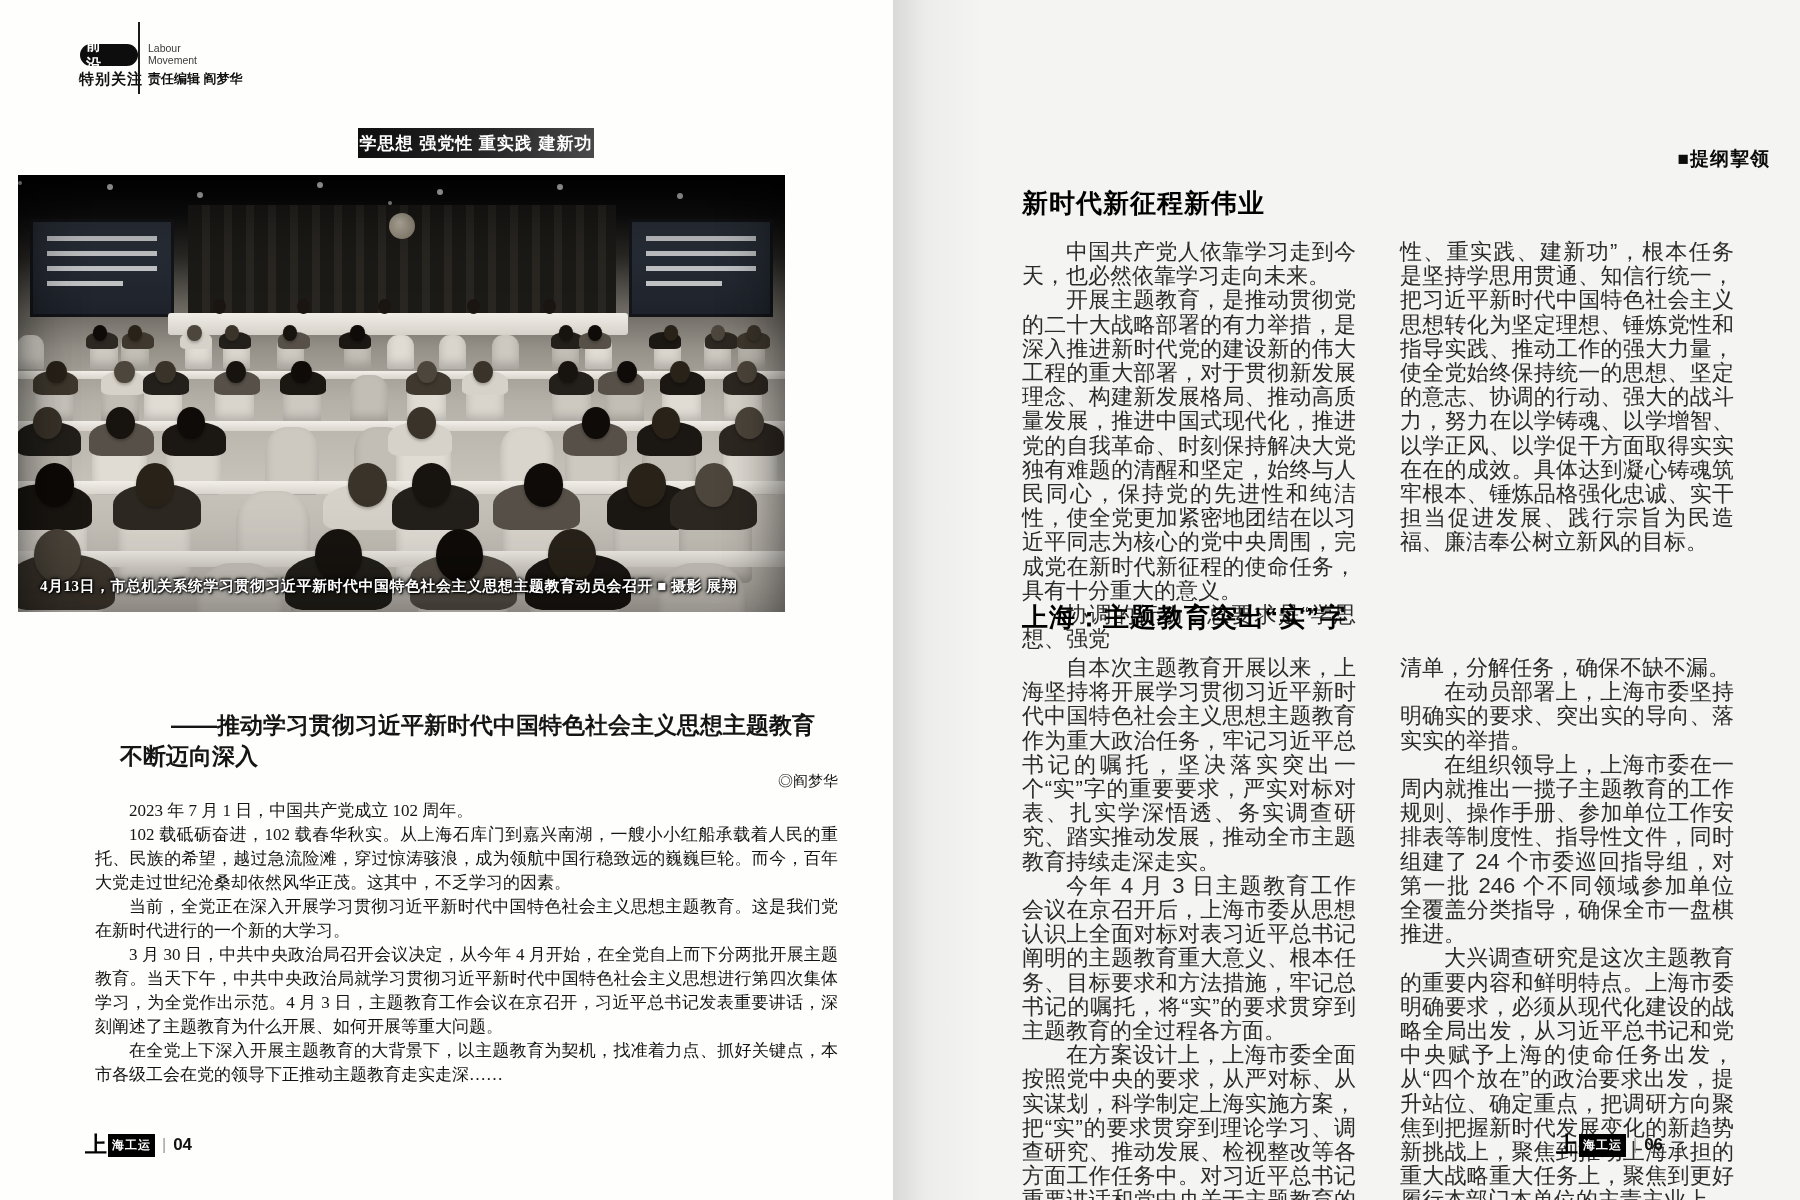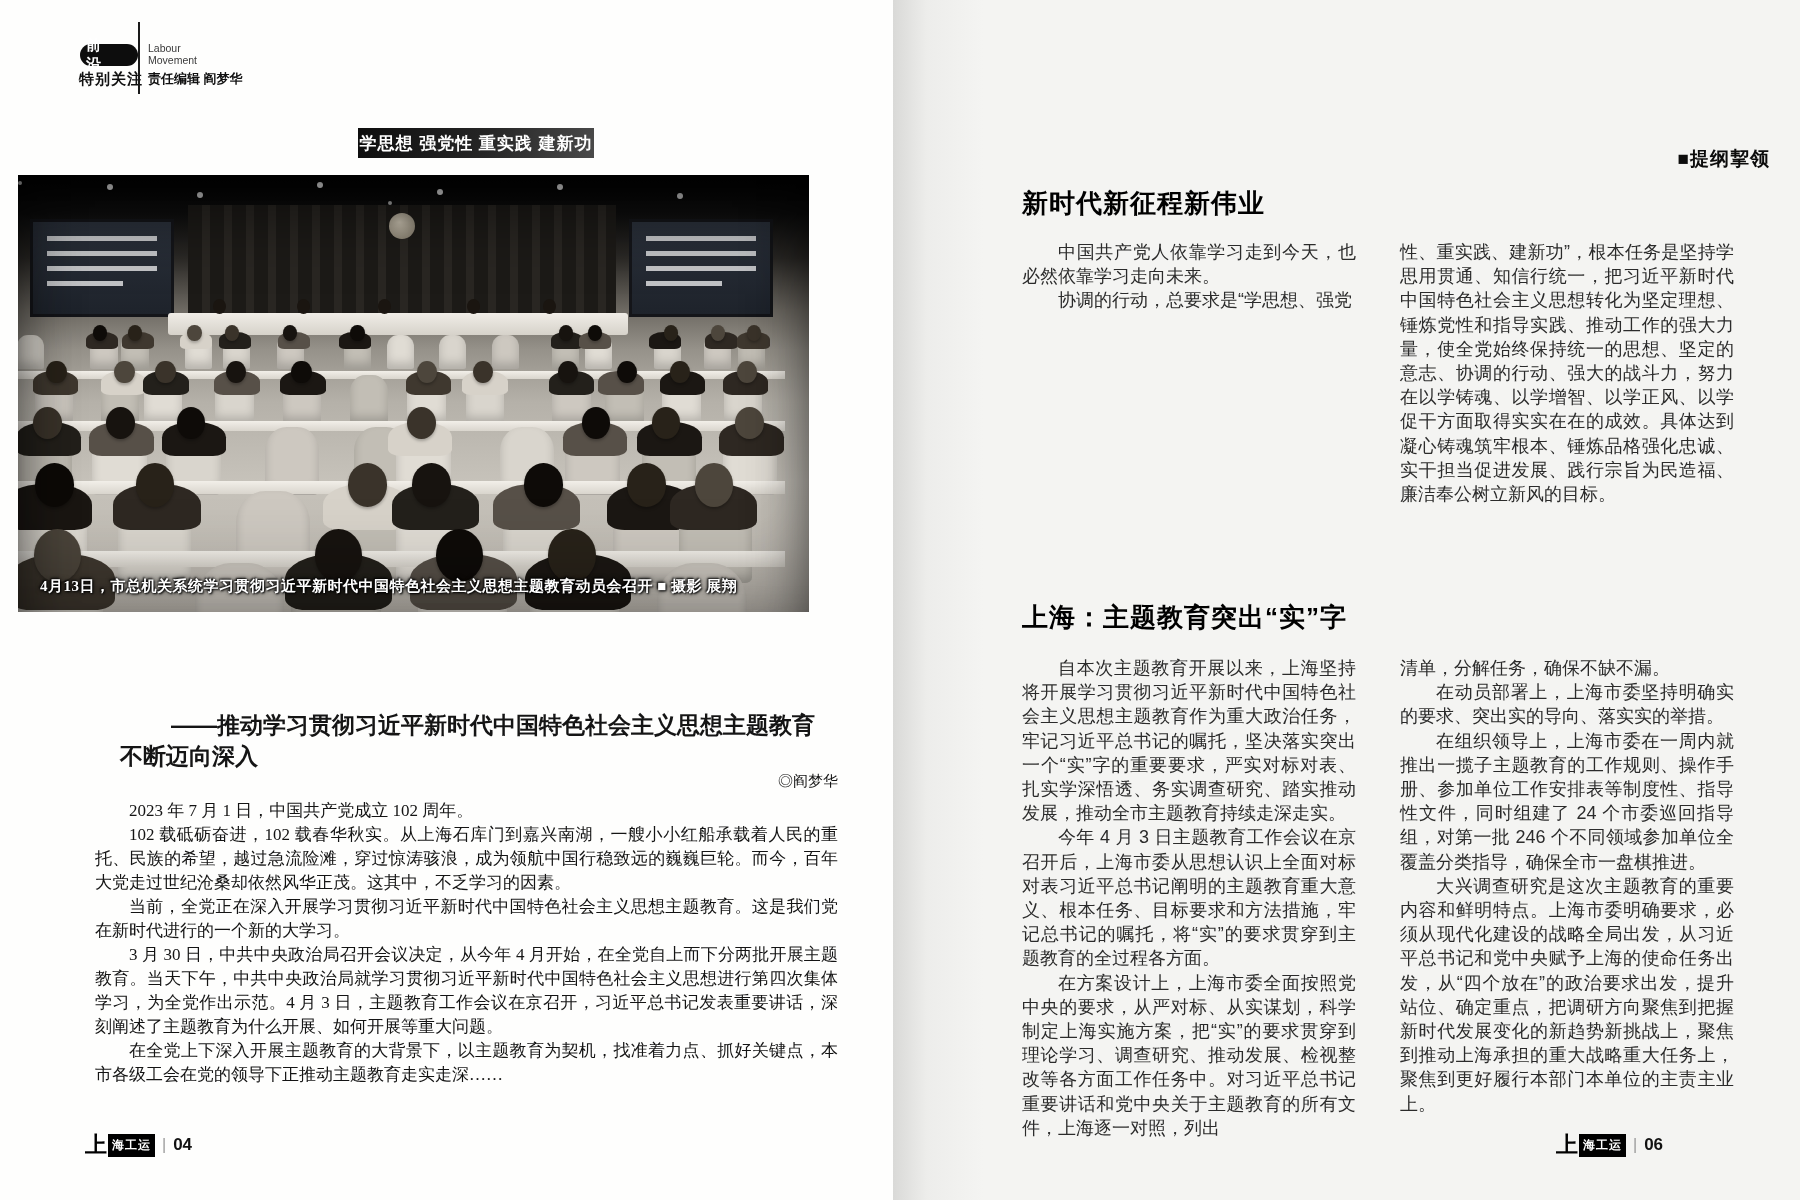--- a/index.html
+++ b/index.html
@@ -16,21 +16,21 @@
          font-family:"Liberation Serif",serif;}
   .vline{position:absolute;left:58px;top:-4px;width:2px;height:72px;background:#1a1a1a;}
   .hdr-en{position:absolute;left:68px;top:16px;font-size:10.5px;color:#3a3a3a;line-height:12px;}
   .editor{position:absolute;left:68px;top:44px;font-size:13px;font-weight:bold;color:#111;}
   
   .banner{position:absolute;left:358px;top:128px;width:236px;height:30px;
           background:linear-gradient(100deg,#0e0e0e 0%,#262626 55%,#4a4a4a 100%);
           color:#fff;font-size:17px;font-weight:bold;letter-spacing:1px;
           display:flex;align-items:center;justify-content:center;}
   
-  .photo{position:absolute;left:18px;top:175px;width:767px;height:437px;overflow:hidden;background:#b9b5ad;padding-left:24px;}
+  .photo{position:absolute;left:18px;top:175px;width:767px;height:437px;overflow:hidden;background:#b9b5ad;}
   .ph-bg{position:absolute;inset:0;background:linear-gradient(#040404 0%,#0e0e0e 9%,#2b2926 19%,
          #6e6a63 31%,#96928a 40%,#b5b1a9 52%,#c6c2ba 70%,#beb9b1 100%);}
   .ph-lights{position:absolute;left:0;top:6px;width:4px;height:4px;border-radius:50%;background:#ededed;
      box-shadow:90px 4px 0 1px #e8e8e8,180px 12px 0 1px #d0d0d0,300px 2px 0 1px #eee,
         420px 9px 0 1px #ddd,540px 4px 0 1px #e7e7e7,660px 13px 0 1px #c9c9c9,
         250px 28px 0 #8f8f8f,500px 26px 0 #8f8f8f,370px 20px 0 #a5a5a5;}
   .ph-curtain{position:absolute;left:170px;top:30px;width:428px;height:128px;
      background:repeating-linear-gradient(90deg,#1c1a17 0 14px,#292622 14px 22px);}
   .ph-emblem{position:absolute;left:50%;top:8px;width:26px;height:26px;margin-left:-13px;border-radius:50%;
      background:radial-gradient(circle at 40% 35%,#ded5c2,#857d6c);opacity:.9;}
@@ -65,21 +65,21 @@
   .logo .l1{font-size:22px;font-weight:900;color:#000;font-family:"Liberation Serif",serif;line-height:22px;}
   .logo .l2{display:inline-block;background:#000;color:#fff;font-size:12px;font-weight:bold;
      padding:3px 4px;letter-spacing:1px;margin-left:1px;}
   .fdiv{color:#999;font-size:16px;}
   .pno{font-size:17px;font-weight:bold;color:#111;}
   
   .kicker{position:absolute;left:1600px;top:146px;width:170px;text-align:right;font-size:19px;
      font-weight:bold;color:#0c0c0c;letter-spacing:1px;}
   .sec-h{position:absolute;margin:0;font-size:26px;font-weight:900;color:#000;letter-spacing:1px;}
   .h1{left:1022px;top:186px;} .h2{left:1022px;top:600px;}
-  .col{position:absolute;width:334px;font-size:18px;line-height:24.2px;color:#2b2b2b;text-align:justify;}
+  .col{position:absolute;width:334px;font-size:22px;line-height:24.2px;color:#2b2b2b;text-align:justify;}
   .c1a{left:1022px;top:240px;} .c2a{left:1400px;top:240px;}
   .c1b{left:1022px;top:656px;} .c2b{left:1400px;top:656px;}
   .col p{margin:0;text-indent:2em;}
   .col p.cont{text-indent:0;}
 </style>
 </head>
 <body>
 
 <div class="spread">
   <div class="right-bg"></div>
@@ -282,20 +282,21 @@
       </span>
     <span class="fdiv">|</span>
     <span class="pno">04</span>
   </div>
 
   <div class="kicker">■提纲挈领</div>
 
   <h2 class="sec-h h1">新时代新征程新伟业</h2>
   <div class="col c1a">
     <p>中国共产党人依靠学习走到今天，也必然依靠学习走向未来。</p>
+    <p>开展主题教育，是推动贯彻党的二十大战略部署的有力举措，是深入推进新时代党的建设新的伟大工程的重大部署，对于贯彻新发展理念、构建新发展格局、推动高质量发展，推进中国式现代化，推进党的自我革命、时刻保持解决大党独有难题的清醒和坚定，始终与人民同心，保持党的先进性和纯洁性，使全党更加紧密地团结在以习近平同志为核心的党中央周围，完成党在新时代新征程的使命任务，具有十分重大的意义。</p>
     <p>协调的行动，总要求是“学思想、强党</p>
   </div>
   <div class="col c2a">
     <p class="cont">性、重实践、建新功”，根本任务是坚持学思用贯通、知信行统一，把习近平新时代中国特色社会主义思想转化为坚定理想、锤炼党性和指导实践、推动工作的强大力量，使全党始终保持统一的思想、坚定的意志、协调的行动、强大的战斗力，努力在以学铸魂、以学增智、以学正风、以学促干方面取得实实在在的成效。具体达到凝心铸魂筑牢根本、锤炼品格强化忠诚、实干担当促进发展、践行宗旨为民造福、廉洁奉公树立新风的目标。</p>
   </div>
 
   <h2 class="sec-h h2">上海：主题教育突出“实”字</h2>
   <div class="col c1b">
     <p>自本次主题教育开展以来，上海坚持将开展学习贯彻习近平新时代中国特色社会主义思想主题教育作为重大政治任务，牢记习近平总书记的嘱托，坚决落实突出一个“实”字的重要要求，严实对标对表、扎实学深悟透、务实调查研究、踏实推动发展，推动全市主题教育持续走深走实。</p>
     <p>今年 4 月 3 日主题教育工作会议在京召开后，上海市委从思想认识上全面对标对表习近平总书记阐明的主题教育重大意义、根本任务、目标要求和方法措施，牢记总书记的嘱托，将“实”的要求贯穿到主题教育的全过程各方面。</p>

